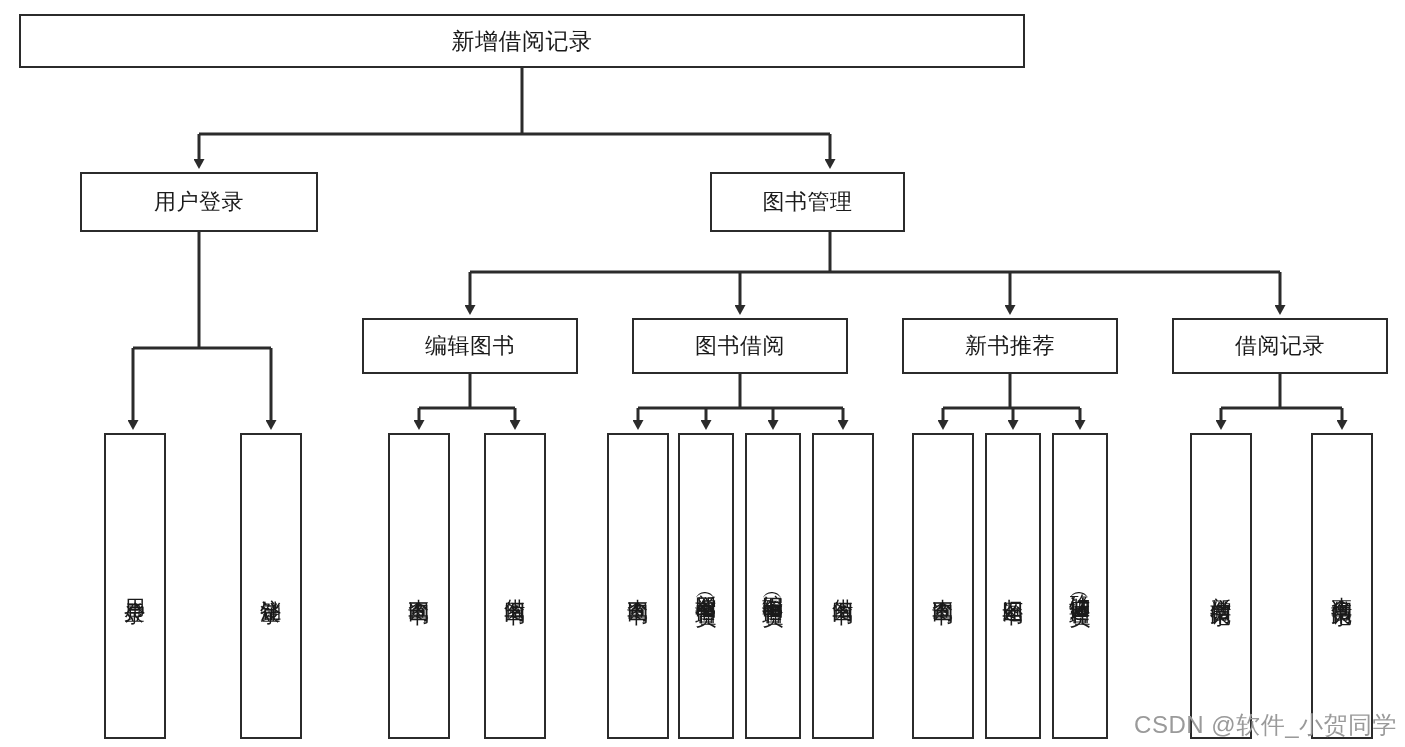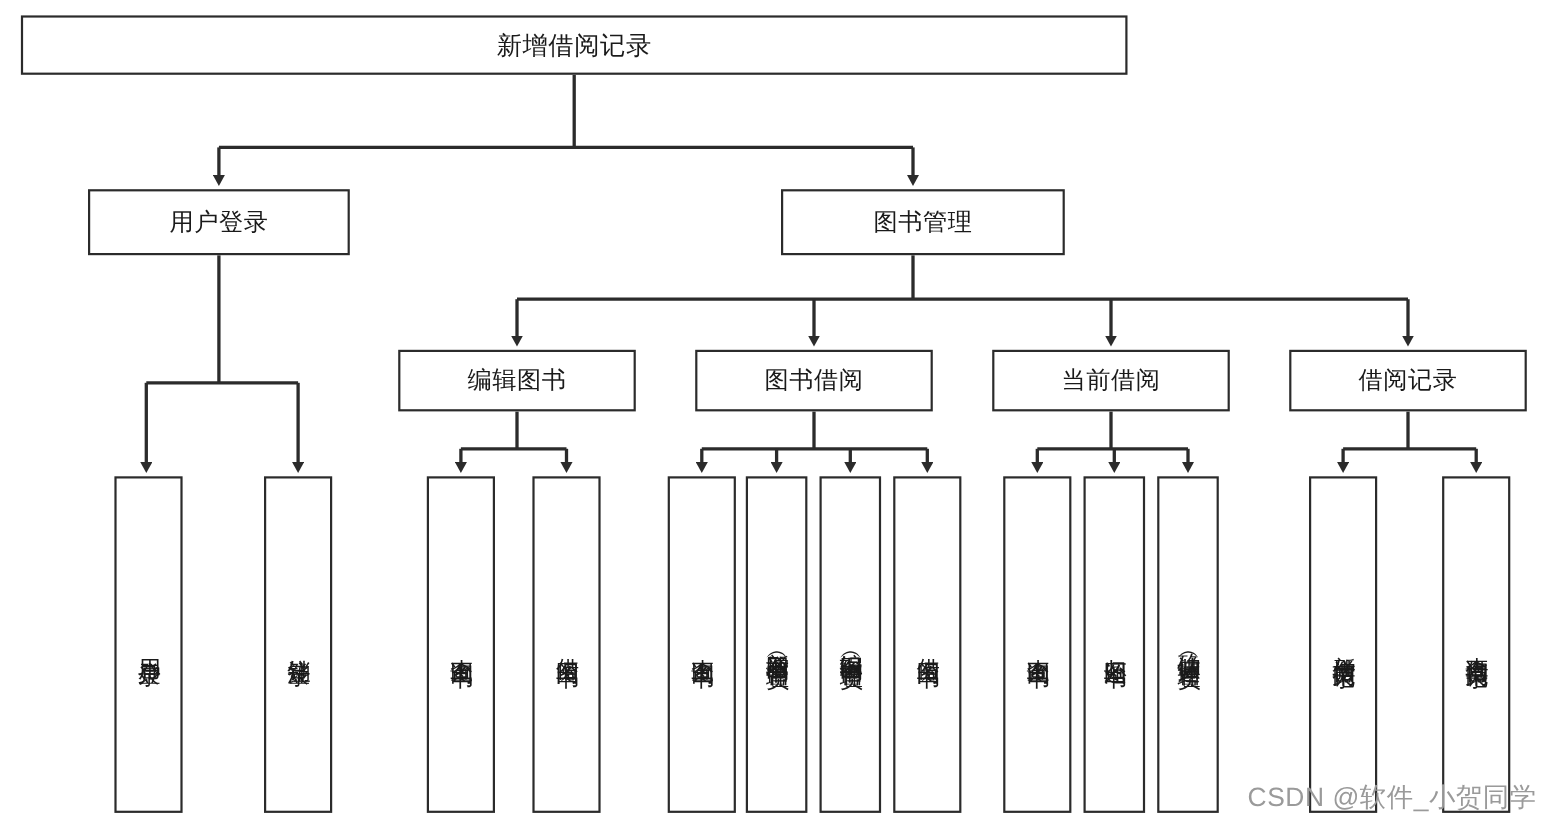--- a/index.html
+++ b/index.html
@@ -119,32 +119,32 @@
     </g>
   </svg>
 
   <div class="node" id="root" style="left:19px; top:14px; width:1006px; height:54px;">
     <span class="lbl">新增借阅记录</span>
   </div>
 
   <div class="node" style="left:80px; top:172px; width:238px; height:60px;">
     <span class="lbl">用户登录</span>
   </div>
-  <div class="node" style="left:710px; top:172px; width:258px; height:60px;">
+  <div class="node" style="left:710px; top:172px; width:195px; height:60px;">
     <span class="lbl">图书管理</span>
   </div>
 
   <div class="node" style="left:362px; top:318px; width:216px; height:56px;">
     <span class="lbl">编辑图书</span>
   </div>
   <div class="node" style="left:632px; top:318px; width:216px; height:56px;">
     <span class="lbl">图书借阅</span>
   </div>
   <div class="node" style="left:902px; top:318px; width:216px; height:56px;">
-    <span class="lbl">当前借阅</span>
+    <span class="lbl">新书推荐</span>
   </div>
   <div class="node" style="left:1172px; top:318px; width:216px; height:56px;text-align:right;">
     <span class="lbl">借阅记录</span>
   </div>
 
   <div class="node vert" style="left:104px; top:433px; width:62px; height:306px;">
     <span class="lbl">用户登录</span>
   </div>
   <div class="node vert" style="left:240px; top:433px; width:62px; height:306px;">
     <span class="lbl">注销登录</span>

